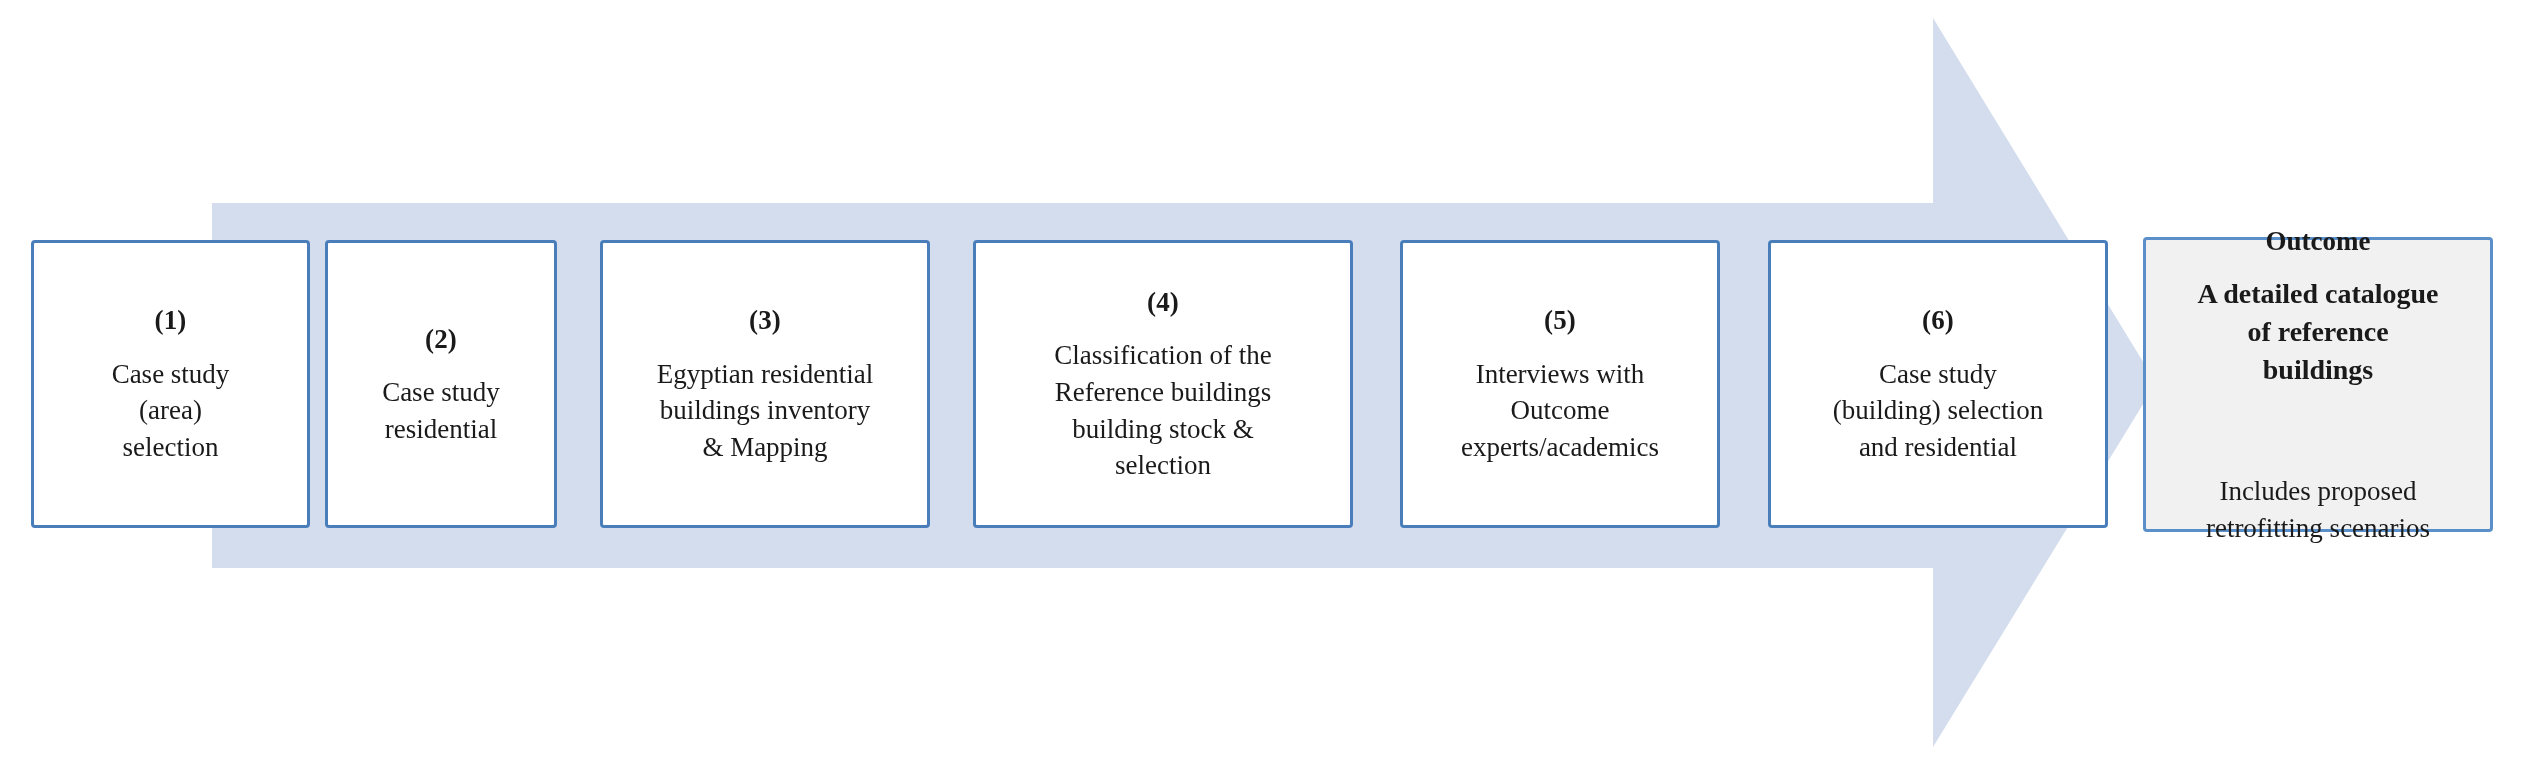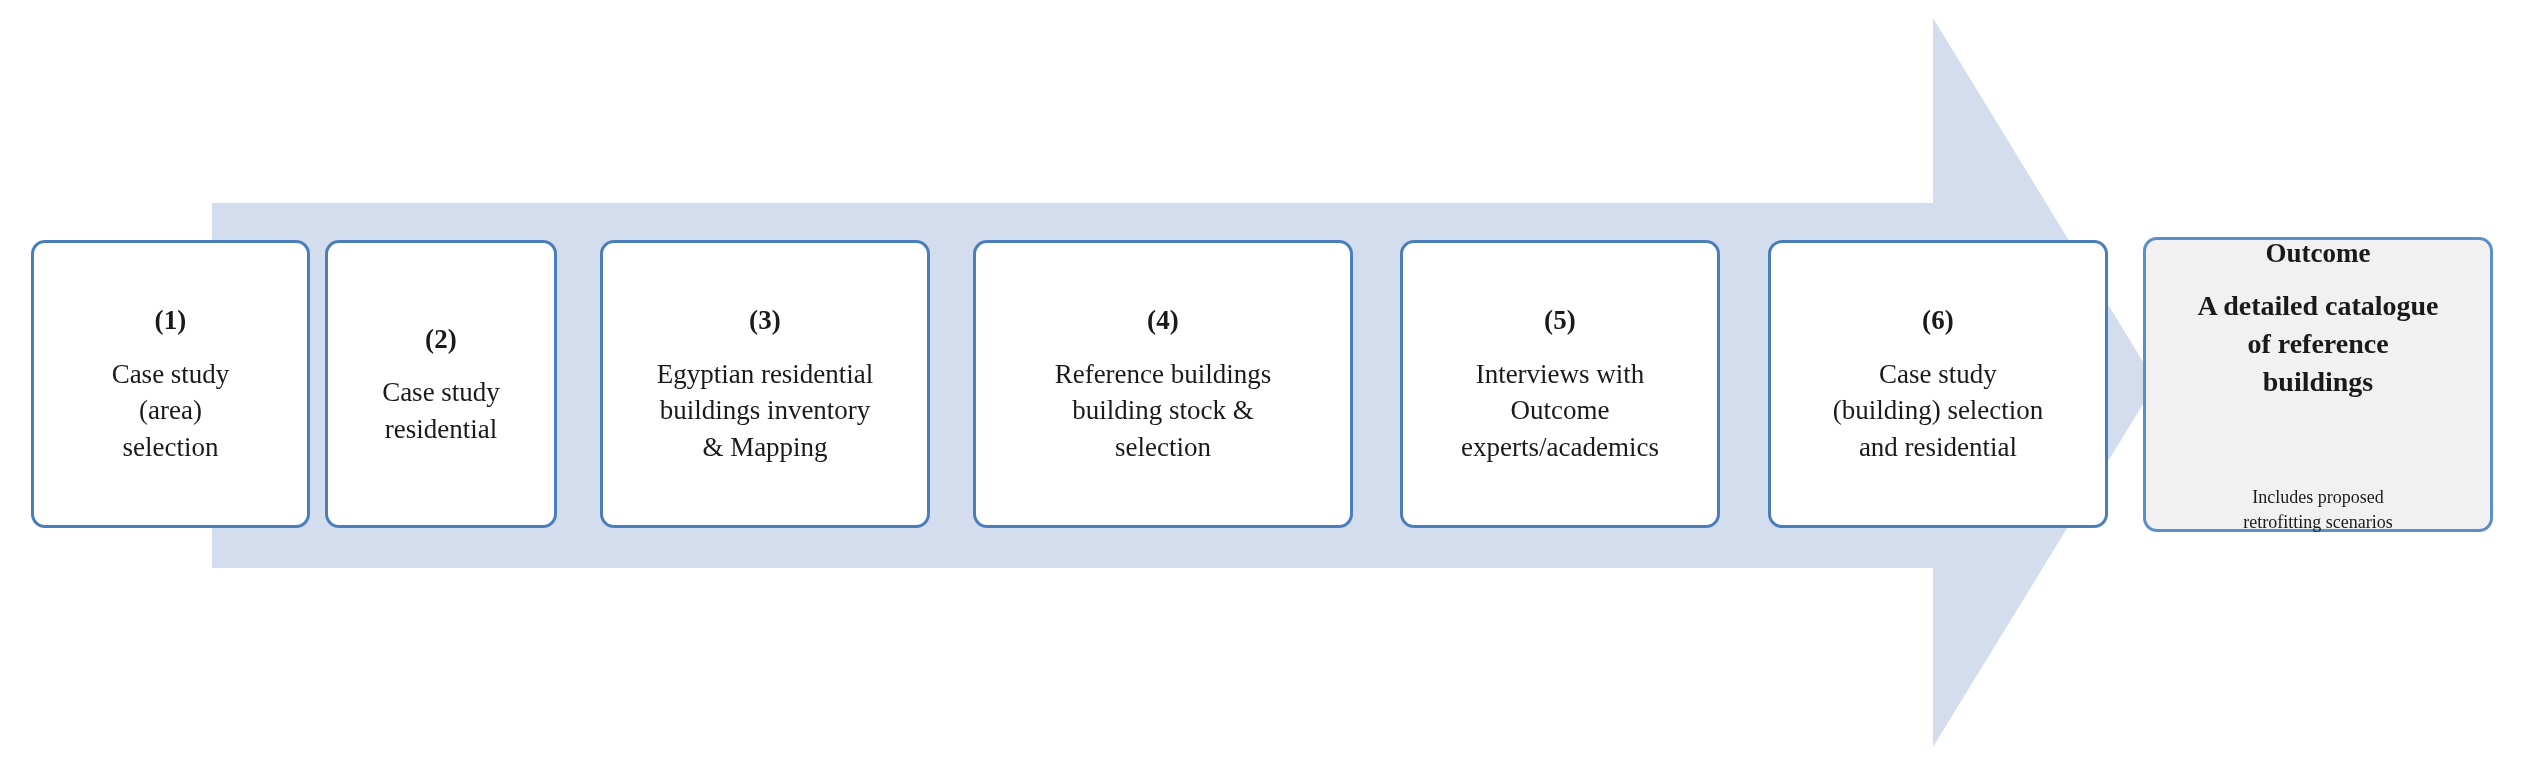--- a/index.html
+++ b/index.html
@@ -24,21 +24,21 @@
     top: 0;
     width: 2538px;
     height: 777px;
   }
   
   .step-box {
     position: absolute;
     box-sizing: border-box;
     background: #ffffff;
     border: 3px solid #4a7ebb;
-    border-radius: 14px;
+    border-radius: 4px;
     display: flex;
     flex-direction: column;
     align-items: center;
     justify-content: center;
     text-align: center;
     color: #1a1a1a;
     padding: 6px 10px;
   }
   .step-box.outcome {
     background: #f1f1f1;
@@ -66,21 +66,21 @@
     margin-bottom: 16px;
   }
   .outcome-main {
     font-weight: bold;
     font-size: 28px;
     line-height: 1.36;
     margin-bottom: 36px;
   }
   .outcome-main div { white-space: nowrap; }
   .outcome-note {
-    font-size: 18px;
+    font-size: 27px;
     line-height: 1.36;
     margin-top: 48px;
   }
   .outcome-note div { white-space: nowrap; }
 </style>
 </head>
 <body>
 
 <div id="canvas">
 
@@ -110,20 +110,21 @@
     <div class="step-lines">
       <div>Egyptian residential</div>
       <div>buildings inventory</div>
       <div>&amp; Mapping</div>
     </div>
   </div>
 
   <div class="step-box" style="left:973px; top:240px; width:380px; height:288px;">
     <div class="step-num">(4)</div>
     <div class="step-lines">
+      <div>Classification of the</div>
       <div>Reference buildings</div>
       <div>building stock &amp;</div>
       <div>selection</div>
     </div>
   </div>
 
   <div class="step-box" style="left:1400px; top:240px; width:320px; height:288px;">
     <div class="step-num">(5)</div>
     <div class="step-lines">
       <div>Interviews with</div>

